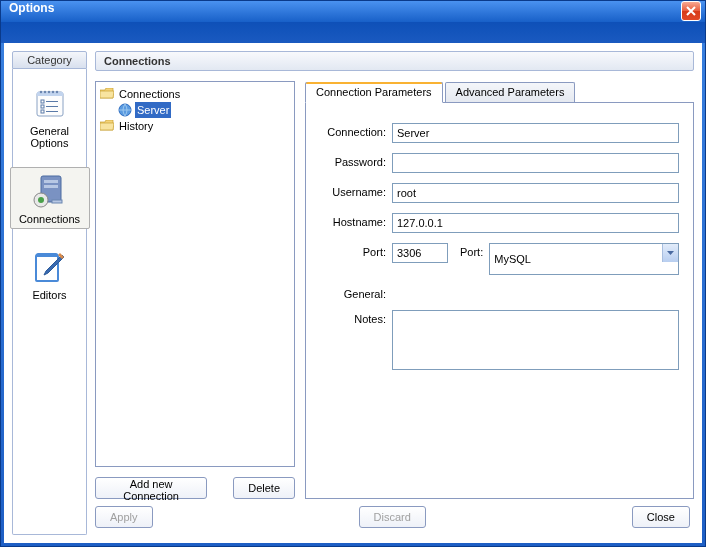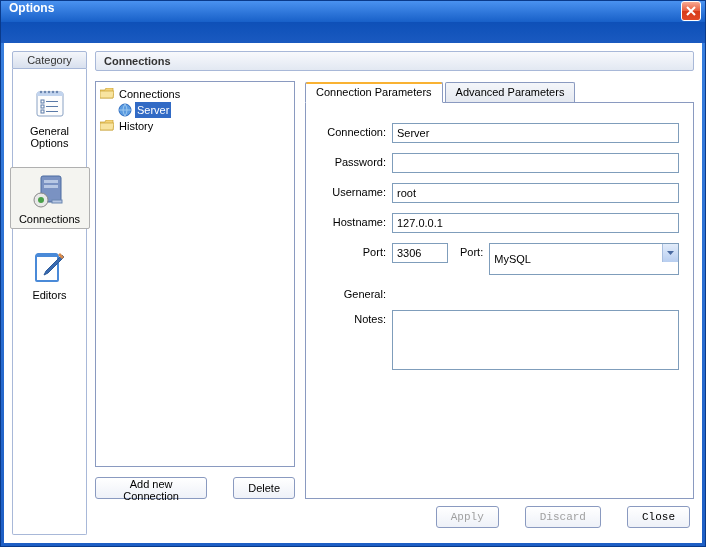--- a/index.html
+++ b/index.html
@@ -263,25 +263,24 @@
   height: 60px;
   border: 1px solid #7f9dbb;
   font-family: inherit;
   font-size: 11px;
   padding: 3px 4px;
   resize: none;
 }
 .footer {
   height: 36px;
   display: flex;
-  justify-content: flex-end;
+  justify-content: space-between;
   align-items: center;
   gap: 26px;
   padding-right: 4px;
-  font-family: Liberation Mono, monospace;
 }
 </style>
 </head>
 <body>
 
 <div class="window">
   <div class="titlebar">
     <span class="title">Options</span>
     <div class="close-btn">
       <svg width="10" height="10" viewBox="0 0 10 10">

